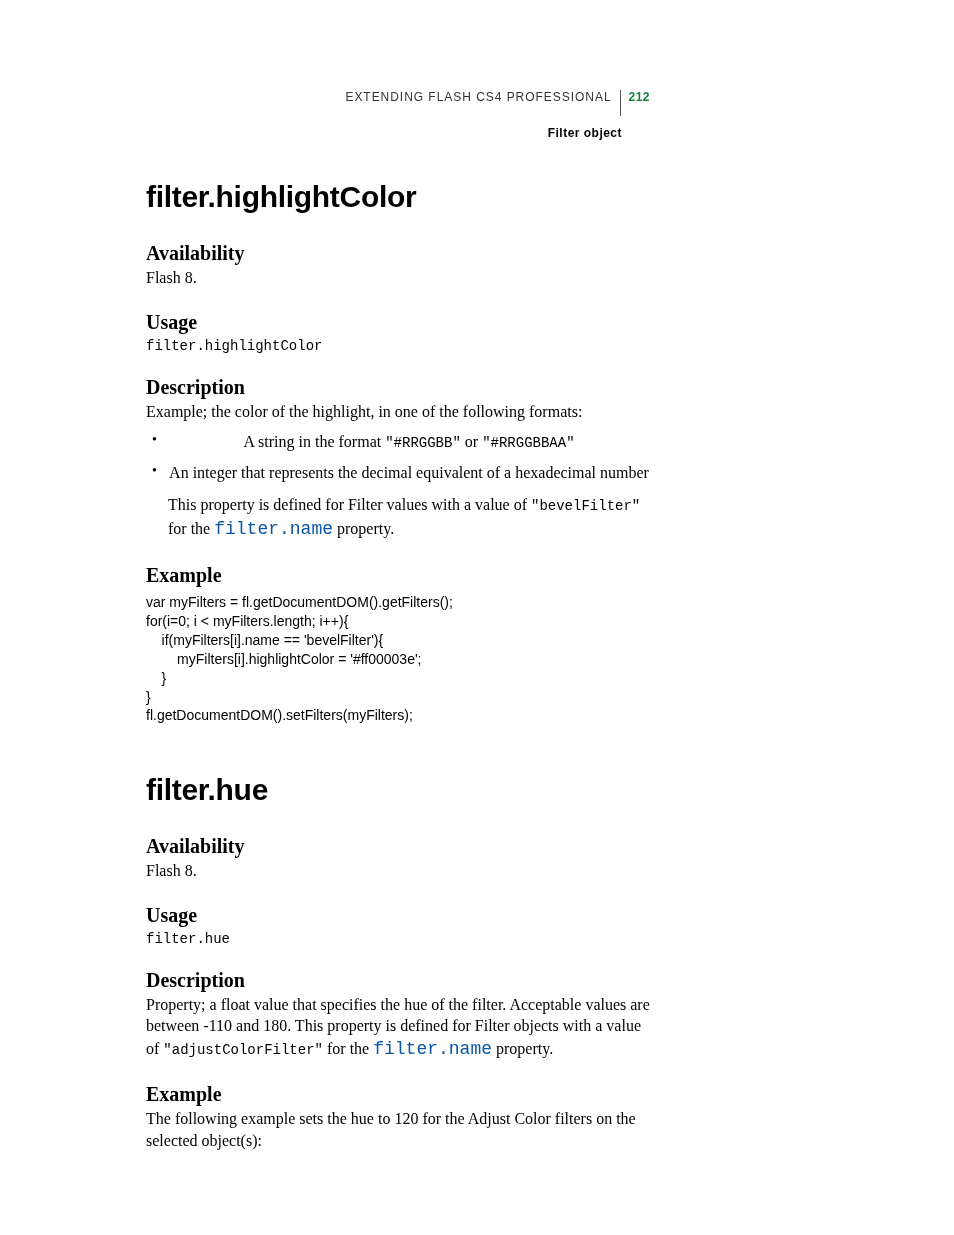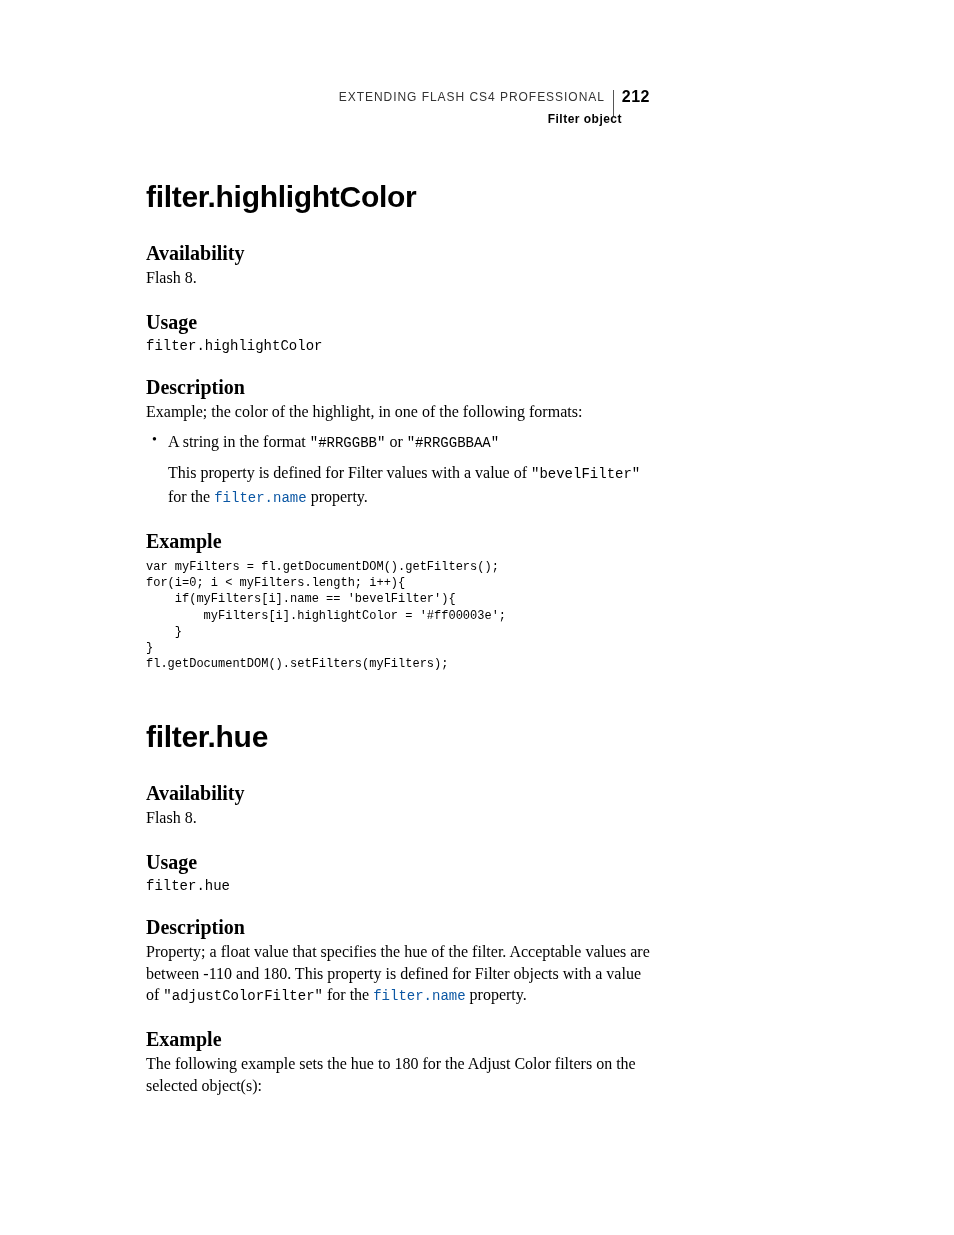--- a/index.html
+++ b/index.html
@@ -41,27 +41,27 @@
   .runhead .vl {
     width: 1px;
     height: 26px;
     background: #555;
     display: inline-block;
     position: relative;
     top: 6px;
   }
   .runhead .pagenum {
     font-weight: 700;
-    color: #000000;
-    font-size: 16px;
+    color: #15803d;
+    font-size: 12px;
   }
   .runhead .section {
     font-weight: 700;
     color: #000;
-    margin-top: 1px;
+    margin-top: 15px;
     padding-right: 28px;
   }
   .content {
     margin-top: 96px;
   }
   h1.api {
     font-family: "Myriad Pro", "Helvetica Neue", Arial, sans-serif;
     font-weight: 700;
     font-size: 30px;
     margin: 0 0 28px 0;
@@ -79,56 +79,57 @@
   p.body {
     font-size: 16px;
     line-height: 1.35;
     margin: 2px 0 0 0;
   }
   .mono, code {
     font-family: "Courier New", Courier, monospace;
     font-size: 14px;
   }
   pre.codeblock {
-    font-family: Liberation Mono, monospace;
-    font-size: 12px;
+    font-family: Liberation Sans, sans-serif;
+    font-size: 14px;
     line-height: 1.35;
     white-space: pre;
     margin: 6px 0 0 0;
   }
   ul.bullets {
     list-style: none;
     padding: 0;
     margin: 8px 0 0 0;
   }
   ul.bullets > li {
     position: relative;
     padding-left: 22px;
     margin: 8px 0;
     font-size: 16px;
     line-height: 1.45;
+    text-align: center;
   }
   ul.bullets > li::before {
     content: "•";
     position: absolute;
     left: 6px;
     top: 0;
     font-size: 14px;
     color: #000;
   }
   .indent-note {
     margin: 8px 0 0 22px;
     font-size: 16px;
     line-height: 1.45;
   }
   a.ref {
     color: #0b57a4;
     text-decoration: none;
     font-family: "Courier New", Courier, monospace;
-    font-size: 14px;
+    font-size: 18px;
   }
 </style>
 </head>
 <body>
 
 <div class="page">
 
   <div class="runhead">
     <div class="line1">
       <span class="doc-title">EXTENDING FLASH CS4 PROFESSIONAL</span>
@@ -148,20 +149,23 @@
     <div class="subhead">Usage</div>
     <div class="mono" style="margin-top:4px;">filter.highlightColor</div>
 
     <div class="subhead">Description</div>
     <p class="body">Example; the color of the highlight, in one of the following formats:</p>
 
     <ul class="bullets">
       <li>
         <span>A string in the format </span><code>"#RRGGBB"</code><span> or </span><code>"#RRGGBBAA"</code>
       </li>
+      <li>
+        <span>An integer that represents the decimal equivalent of a hexadecimal number</span>
+      </li>
     </ul>
 
     <p class="indent-note">
       <span>This property is defined for Filter values with a value of </span><code>"bevelFilter"</code><span> for the </span><a href="#" class="ref">filter.name</a><span> property.</span>
     </p>
 
     <div class="subhead">Example</div>
     <pre class="codeblock">var myFilters = fl.getDocumentDOM().getFilters();
 for(i=0; i &lt; myFilters.length; i++){
     if(myFilters[i].name == 'bevelFilter'){
@@ -177,16 +181,16 @@
 
     <div class="subhead">Usage</div>
     <div class="mono" style="margin-top:4px;">filter.hue</div>
 
     <div class="subhead">Description</div>
     <p class="body">
       <span>Property; a float value that specifies the hue of the filter. Acceptable values are between -110 and 180. This property is defined for Filter objects with a value of </span><code>"adjustColorFilter"</code><span> for the </span><a href="#" class="ref">filter.name</a><span> property.</span>
     </p>
 
     <div class="subhead">Example</div>
-    <p class="body">The following example sets the hue to 180 for the Adjust Color filters on the selected object(s):</p>
+    <p class="body">The following example sets the hue to 120 for the Adjust Color filters on the selected object(s):</p>
 
   </div>
 </div>
 
 </body></html>

